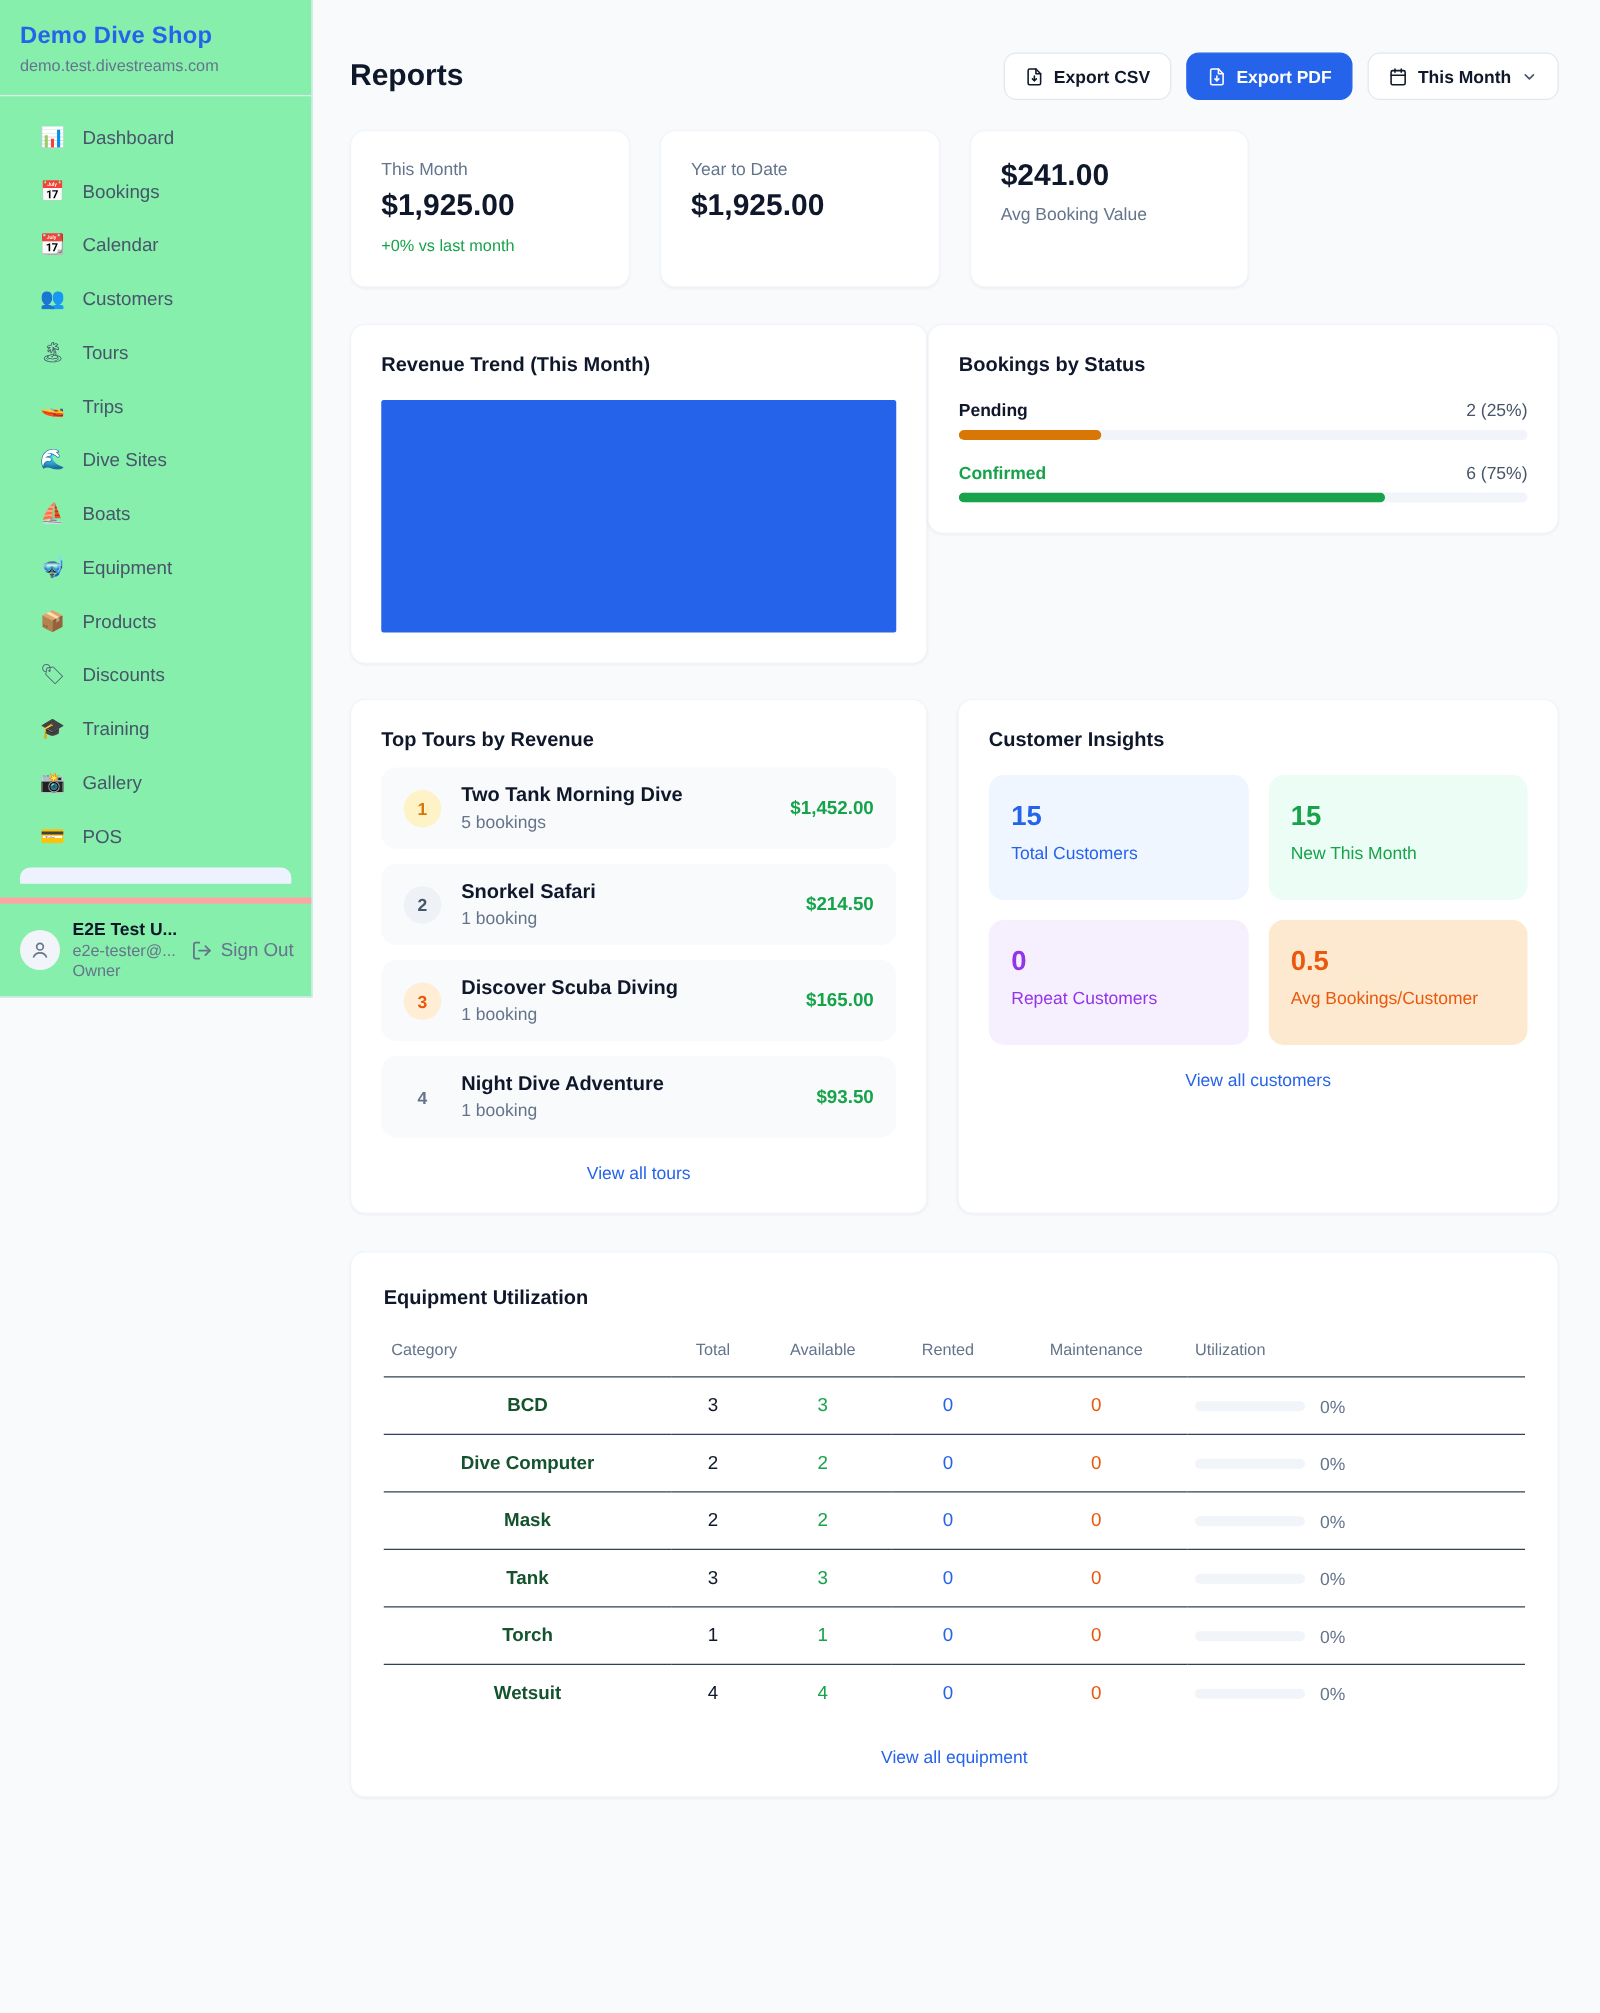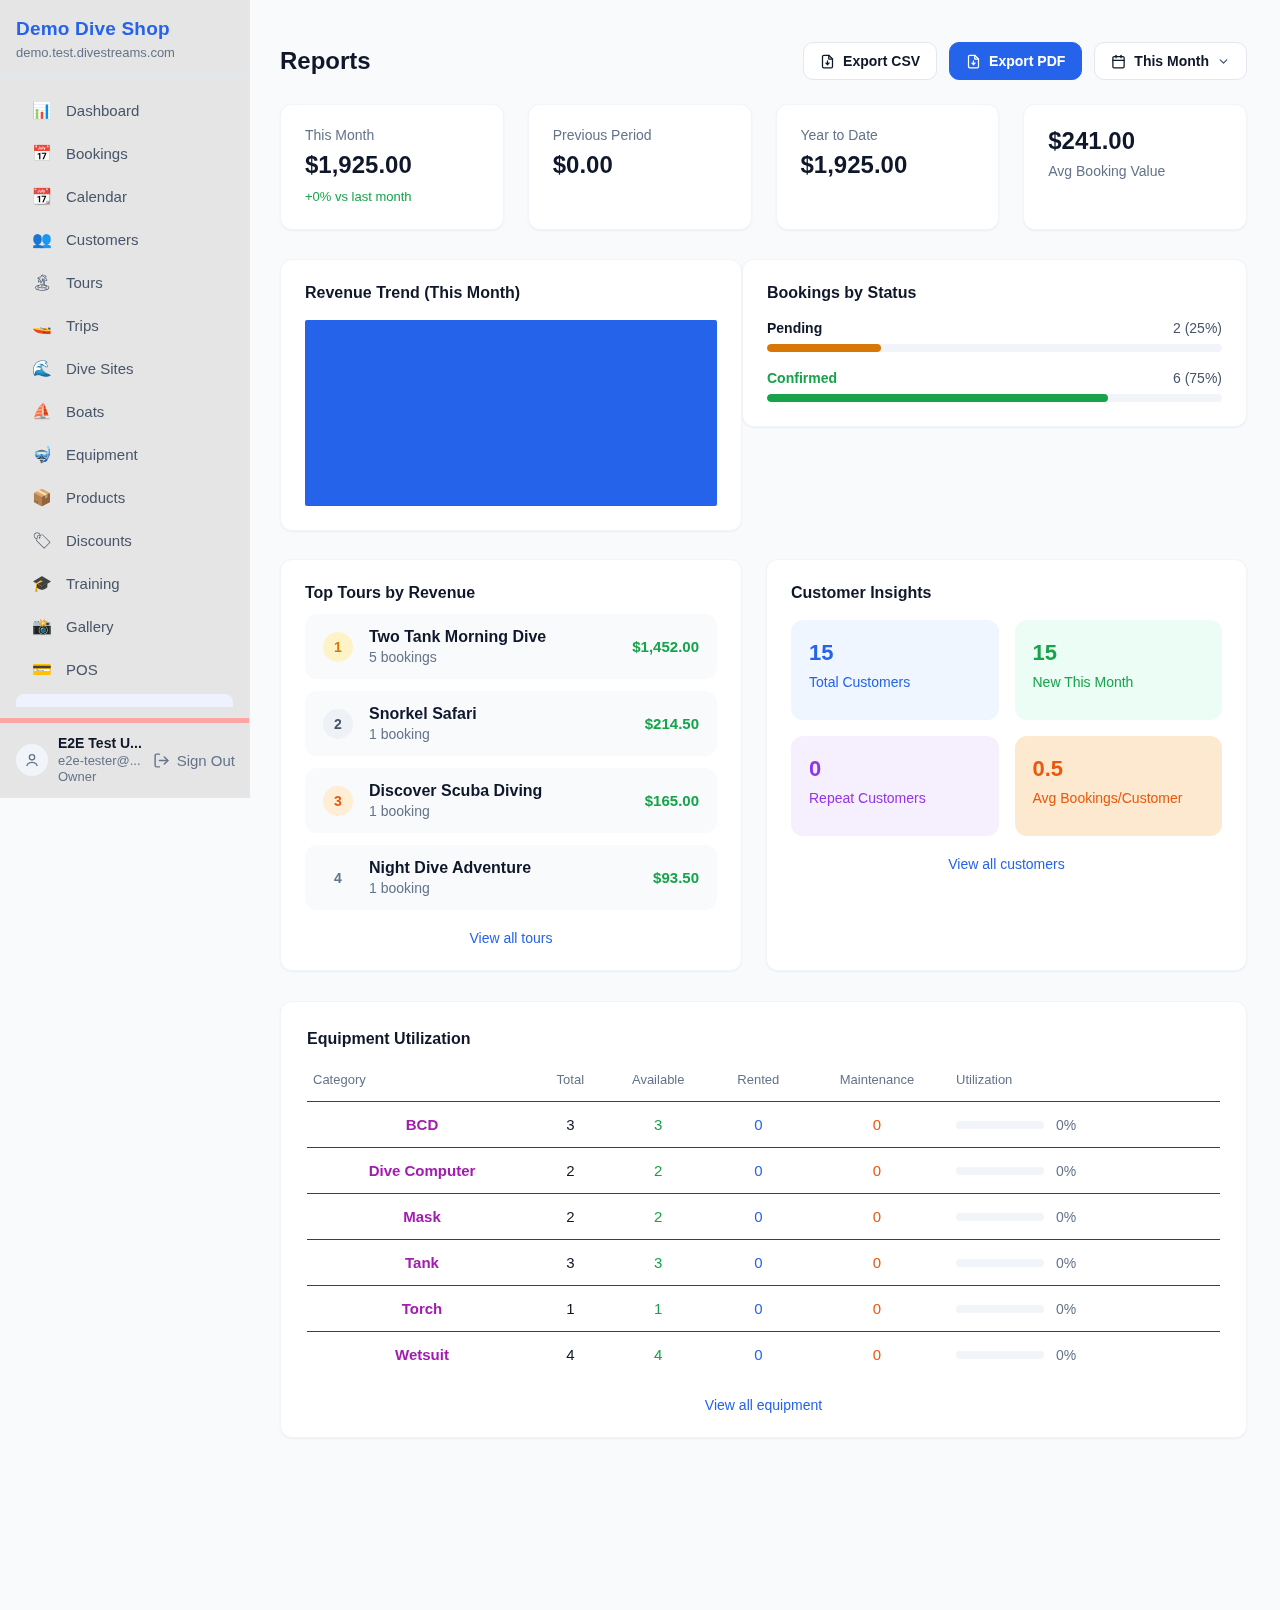--- a/index.html
+++ b/index.html
@@ -7,21 +7,21 @@
   body {
     background:#f8fafc;
     font-family:"Liberation Sans", sans-serif;
     color:#0f172a;
     position:relative;
     min-height:1610px;
   }
   
   .sidebar {
     position:absolute; top:0; left:0; width:250px; height:798px;
-    background:#e5e5e5; border-right:1px solid #e2e8f0; border-bottom:1px solid #e2e8f0;
+    background:#86efac; border-right:1px solid #e2e8f0; border-bottom:1px solid #e2e8f0;
     display:flex; flex-direction:column;
   }
   .sidebar-header { padding:18px 16px 16px 16px; border-bottom:1px solid #e2e8f0; }
   .shop-name { color:#2563eb; font-size:19px; font-weight:800; letter-spacing:.2px; }
   .shop-domain { color:#64748b; font-size:13px; margin-top:5px; }
   .nav { padding-top:12px; }
   .nav-item {
     display:flex; align-items:center; gap:14px; height:43px; padding:0 16px 0 32px;
     color:#475569; font-size:15px; cursor:pointer;
   }
@@ -106,21 +106,21 @@
   .equip-card { padding:28px 26px 24px 26px; }
   table.equip { width:100%; border-collapse:collapse; margin-top:14px; }
   table.equip th {
     font-size:13px; font-weight:400; color:#64748b; text-align:center;
     padding:10px 6px 14px 6px; border-bottom:1px solid #334155;
   }
   table.equip th.col-category { text-align:left; width:230px; }
   table.equip th.col-util { text-align:left; width:270px; }
   table.equip td { padding:14px 6px; border-bottom:1px solid #334155; font-size:15px; text-align:center; }
   table.equip tr:last-child td { border-bottom:none; }
-  td.cat { text-align:left; font-weight:600; color:#a21caf; }
+  td.cat { text-align:left; font-weight:600; color:#14532d; }
   td.avail { color:#16a34a; }
   td.rented { color:#2563eb; }
   td.maint { color:#ea580c; }
   td.util { text-align:left; }
   .util-wrap { display:flex; align-items:center; gap:12px; }
   .util-track { width:88px; height:8px; background:#f1f5f9; border-radius:4px; }
   .util-pct { font-size:14px; color:#64748b; }
 </style>
 </head>
 <body>
@@ -250,24 +250,20 @@
     </div>
   </div>
 
   <div class="stats-grid">
     <div class="card stat-card">
       <div class="stat-label">This Month</div>
       <div class="stat-value">$1,925.00</div>
       <div class="stat-delta">+0% vs last month</div>
     </div>
     <div class="card stat-card">
-      <div class="stat-label">Previous Period</div>
-      <div class="stat-value">$0.00</div>
-    </div>
-    <div class="card stat-card">
       <div class="stat-label">Year to Date</div>
       <div class="stat-value">$1,925.00</div>
     </div>
     <div class="card stat-card value-first">
       <div class="stat-value">$241.00</div>
       <div class="stat-label">Avg Booking Value</div>
     </div>
   </div>
 
   <div class="row2">

